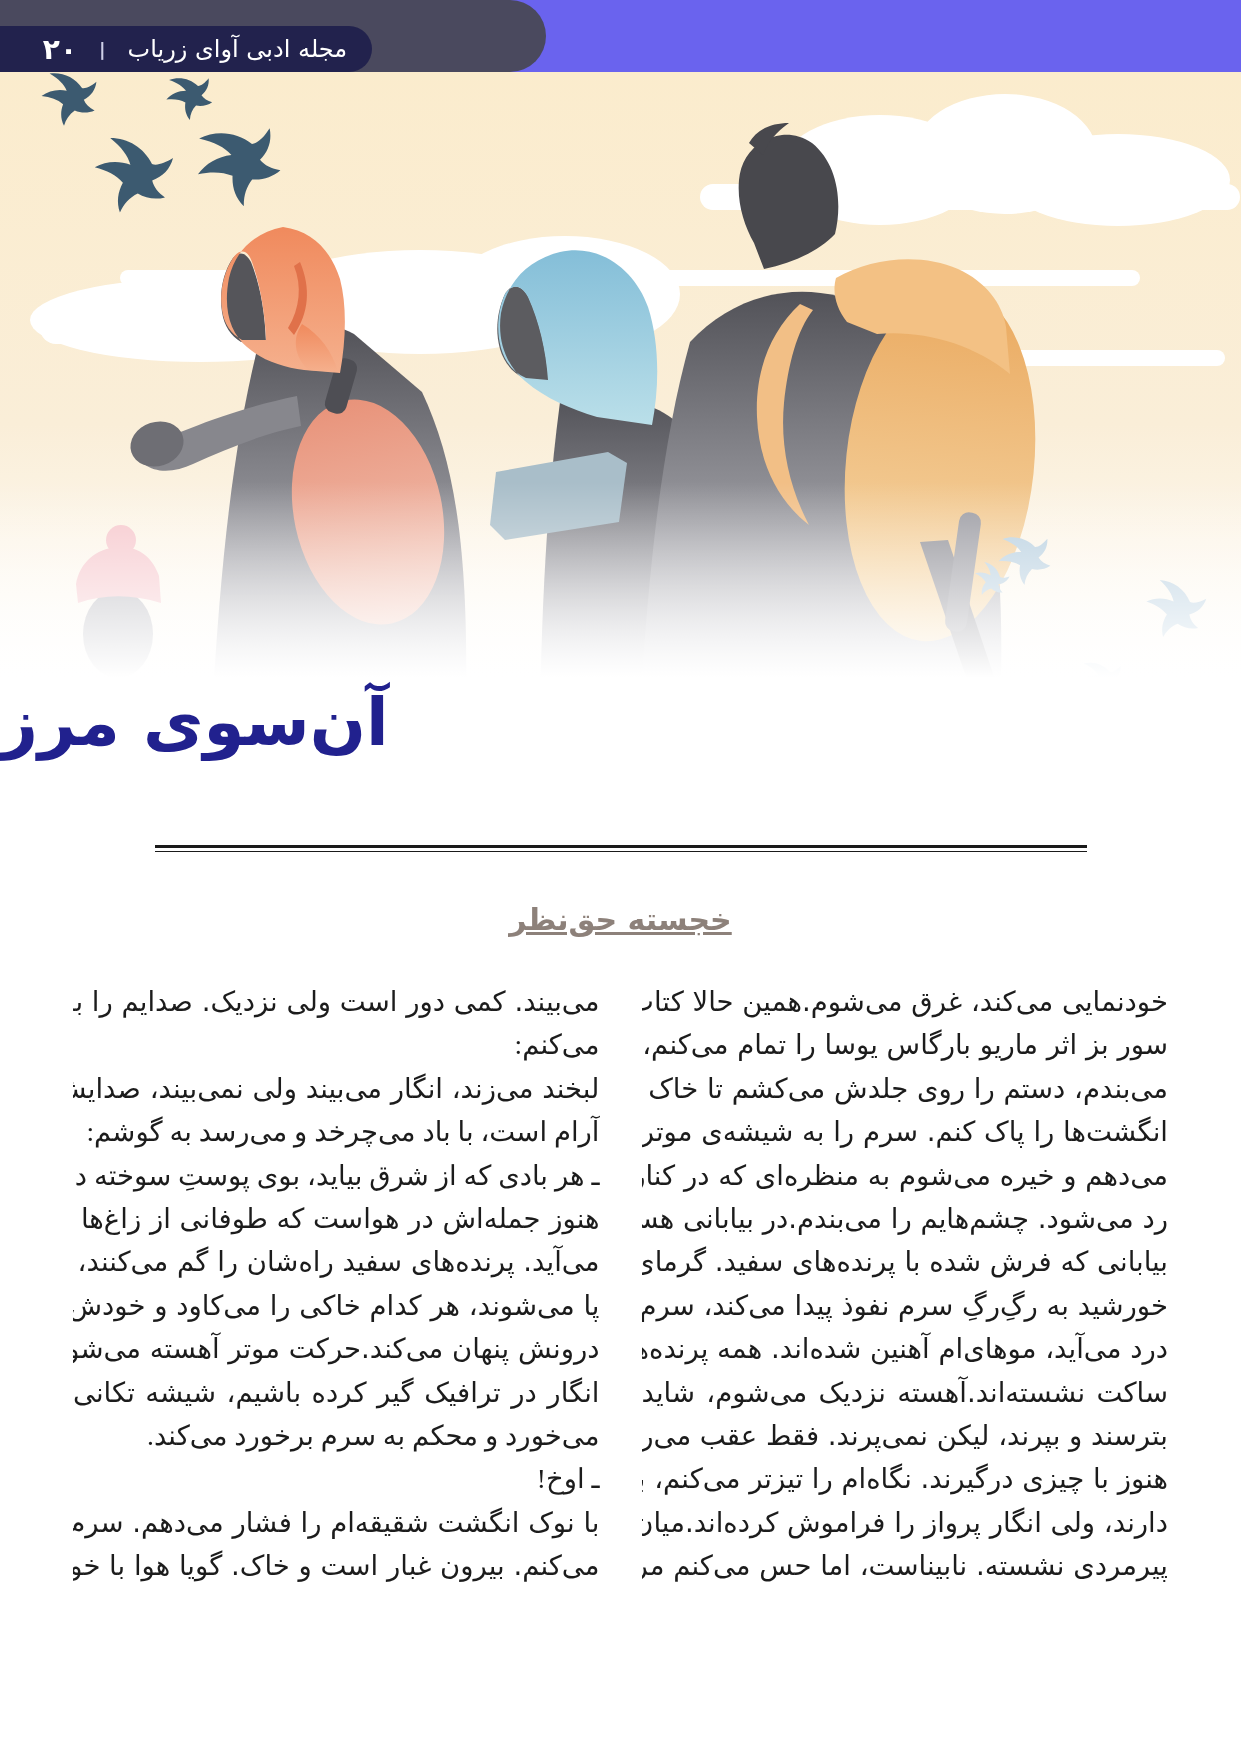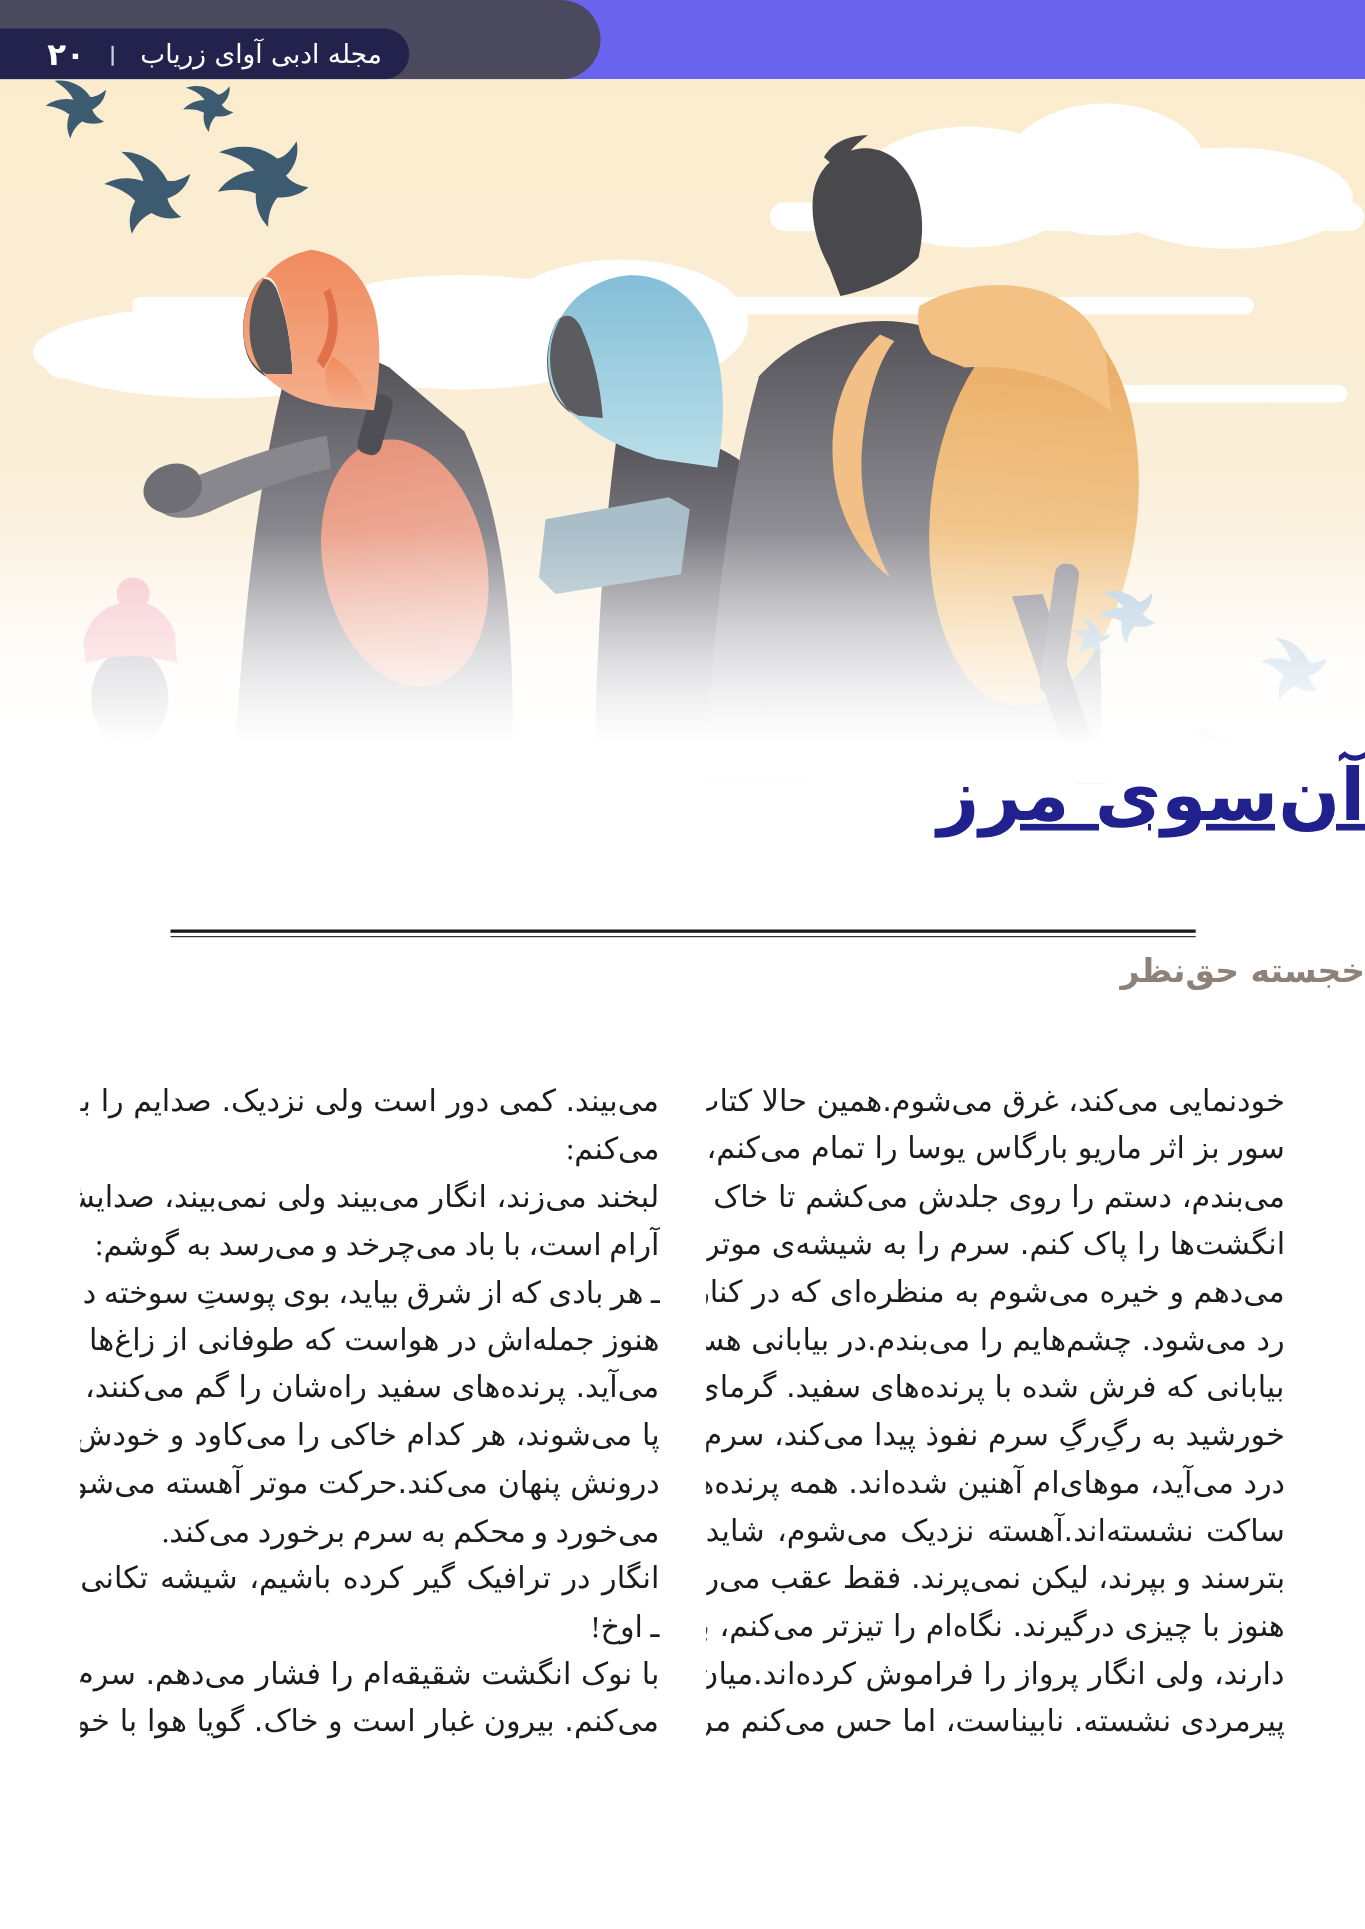--- a/index.html
+++ b/index.html
@@ -14,26 +14,26 @@
                  border-radius:0 23px 23px 0; display:flex; flex-direction:row; align-items:center;
                  justify-content:center; gap:22px; direction:rtl; padding-left:18px; }
   .header-pill .mag { color:#ffffff; font-size:24px; font-weight:normal; }
   .header-pill .div { color:#cfd0e8; font-size:18px; font-weight:bold; }
   .header-pill .num { color:#ffffff; font-size:28px; font-weight:bold; }
 
   
   .illustration { position:absolute; top:72px; left:0; width:1241px; height:640px; }
 
   
-  .title { position:absolute; top:684px; left:0; right:0; text-align:right;
-           font-size:66px; font-weight:bold; color:#21218e; letter-spacing:-1px;text-decoration:underline; }
+  .title { position:absolute; top:684px; left:0; right:0; text-align:left;
+           font-size:66px; font-weight:bold; color:#21218e; letter-spacing:-1px; }
   .separator { position:absolute; top:845px; left:155px; width:932px; height:7px;
                border-top:3px solid #1a1a1a; border-bottom:1px solid #1a1a1a; }
-  .author { position:absolute; top:866px; left:0; right:0; 
-            font-size:30px; font-weight:bold; color:#8d817a; }
+  .author { position:absolute; top:902px; left:0; right:0; text-align:center;
+            font-size:30px; font-weight:bold; color:#8d817a;text-decoration:underline; }
 
   
   .body-text { position:absolute; top:980px; right:73px; width:1095px;
                display:flex; gap:42px; direction:rtl; color:#1c1c1c; }
   .column { flex:1; min-width:0; }
   .line { height:43.4px; line-height:43.4px; font-size:27.5px; white-space:nowrap; overflow:hidden;
           text-align:justify; text-align-last:justify; text-justify:inter-word; direction:rtl; }
   .line.end { text-align-last:right;font-family:Liberation Serif, serif; }
 </style>
 </head>
@@ -177,21 +177,21 @@
     <div class="column">
         <div class="line">می‌بیند. کمی دور است ولی نزدیک. صدایم را بلند</div>
         <div class="line end">می‌کنم:</div>
         <div class="line">لبخند می‌زند، انگار می‌بیند ولی نمی‌بیند، صدایش</div>
         <div class="line end">آرام است، با باد می‌چرخد و می‌رسد به گوشم:</div>
         <div class="line end">ـ هر بادی که از شرق بیاید، بوی پوستِ سوخته دارد.</div>
         <div class="line">هنوز جمله‌اش در هواست که طوفانی از زاغ‌ها بالا</div>
         <div class="line">می‌آید. پرنده‌های سفید راه‌شان را گم می‌کنند، زیر</div>
         <div class="line">پا می‌شوند، هر کدام خاکی را می‌کاود و خودش را</div>
         <div class="line">درونش پنهان می‌کند.حرکت موتر آهسته می‌شود.</div>
+        <div class="line">انگار در ترافیک گیر کرده باشیم، شیشه تکانی</div>
         <div class="line end">می‌خورد و محکم به سرم برخورد می‌کند.</div>
-        <div class="line">انگار در ترافیک گیر کرده باشیم، شیشه تکانی</div>
         <div class="line end">ـ اوخ!</div>
         <div class="line">با نوک انگشت شقیقه‌ام را فشار می‌دهم. سرم را بلند</div>
         <div class="line">می‌کنم. بیرون غبار است و خاک. گویا هوا با خودش</div>
       </div>
   </div>
 
 </div>
 
 </body></html>

